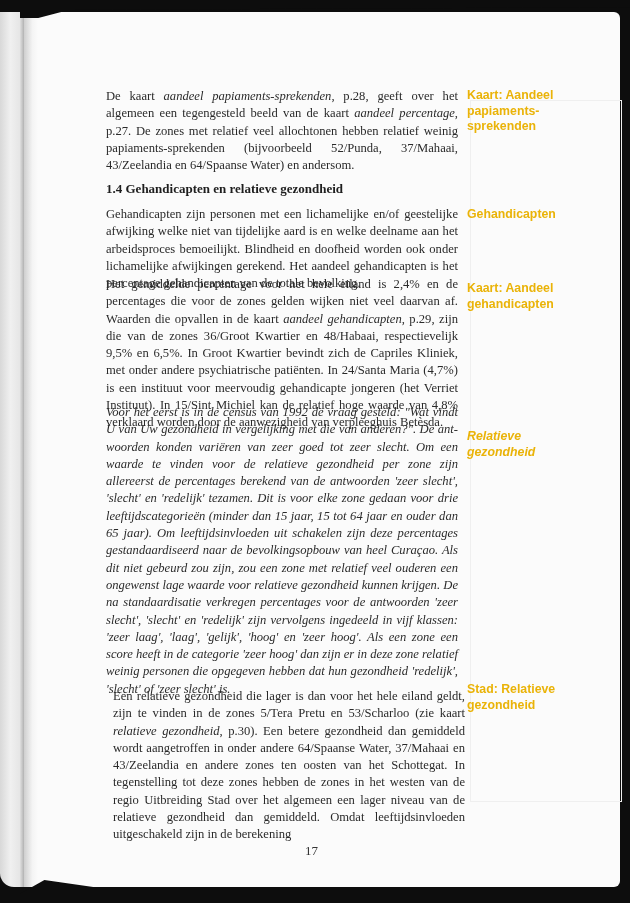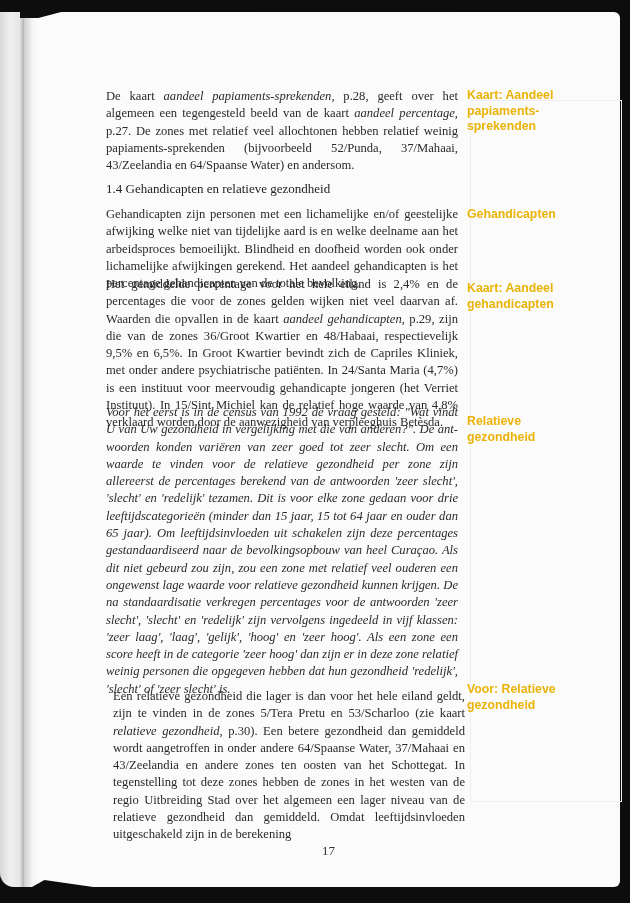--- a/index.html
+++ b/index.html
@@ -35,29 +35,29 @@
     position: absolute; left: 620px; top: 8px; width: 10px; height: 884px; background: #0d0d0d;
   }
   .body-col {
     position: absolute; left: 106px; width: 352px; color: #2a2a2a;
     font-size: 12.6px; line-height: 17.3px; text-align: justify;
   }
   .body-col p { margin: 0; }
   .body-col em { font-style: italic; }
   .section-heading {
     position: absolute; left: 106px; width: 352px; color: #1e1e1e;
-    font-weight: normal; font-size: 13px; line-height: 17px;
+    font-weight: bold; font-size: 13px; line-height: 17px;
   }
   .margin-note {
     position: absolute; left: 467px; width: 130px; color: #eab308;
     font-family: "Liberation Sans", "DejaVu Sans", sans-serif;
     font-weight: bold; font-size: 12.3px; line-height: 15.5px;
   }
   .page-number {
-    position: absolute; left: 305px; top: 843px; width: 30px; text-align: right;
+    position: absolute; left: 305px; top: 843px; width: 30px; text-align: left;
     color: #333; font-size: 13px;
   }
   .ghost-frame { position: absolute; border: 1px solid #efefef; }
 </style>
 </head>
 <body>
 
 <div class="left-leaf"></div>
 <div class="page">
   <div class="page-inner-shadow"></div>
@@ -95,22 +95,22 @@
     <div>papiaments-</div>
     <div>sprekenden</div>
   </div>
 <div class="margin-note" style="top:207px;">
     <div>Gehandicapten</div>
   </div>
 <div class="margin-note" style="top:281px;">
     <div>Kaart: Aandeel</div>
     <div>gehandicapten</div>
   </div>
-<div class="margin-note" style="top:414px;">
+<div class="margin-note" style="top:429px;font-style:italic;">
     <div>Relatieve</div>
     <div>gezondheid</div>
   </div>
 <div class="margin-note" style="top:682px;">
-    <div>Voor: Relatieve</div>
+    <div>Stad: Relatieve</div>
     <div>gezondheid</div>
   </div>
 
 <div class="page-number">17</div>
 
 </body></html>

